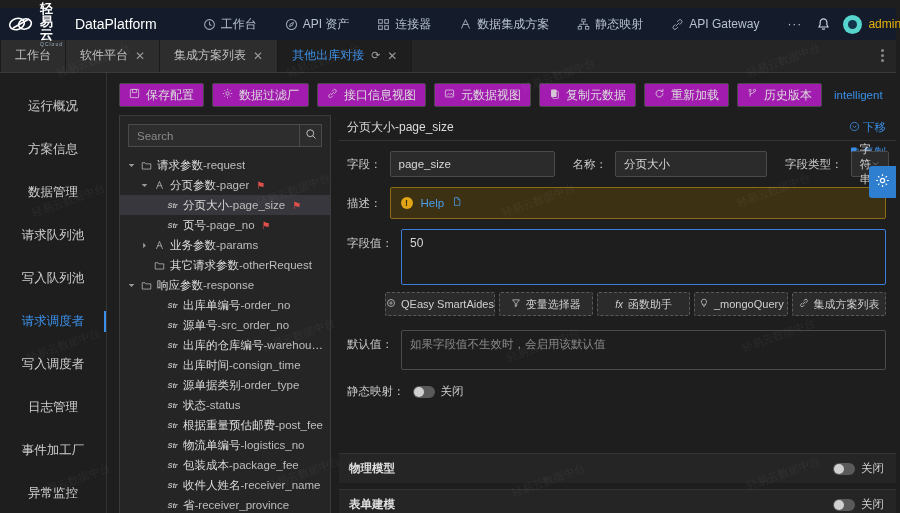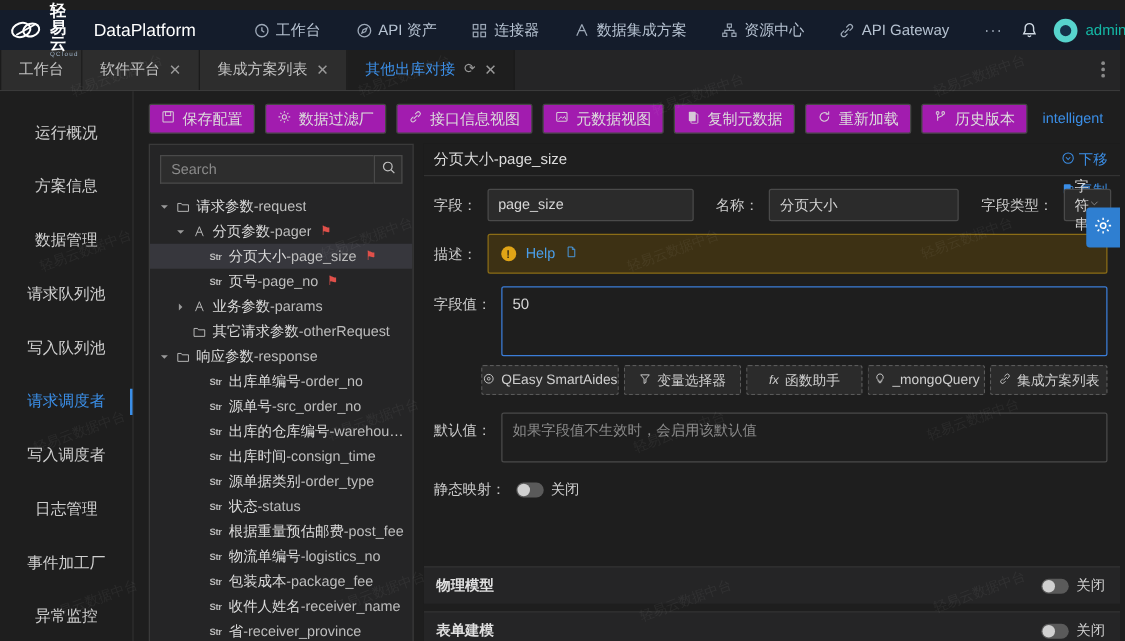--- a/index.html
+++ b/index.html
@@ -37,21 +37,21 @@
   .nav-ico { width: 13px; height: 13px; display:inline-block; opacity:.85; }
   .nav-more { color:#b6c2d1; padding: 0 14px; letter-spacing:1px; cursor:pointer; }
   .topright { display: flex; align-items: center; gap: 12px; }
   .bell { width: 15px; height: 15px; cursor: pointer; }
   .avatar-wrap { display: flex; align-items: center; gap: 6px; cursor: pointer;}
   .avatar {
     width: 19px; height: 19px; border-radius: 50%;
     background: #57d4cd; display:flex; align-items:center; justify-content:center;
   }
   .avatar-inner{ width:9px;height:9px;border-radius:50%;background:#14324a;}
-  .uname { color: #14b8a6; font-size: 12px; }
+  .uname { color: #eab308; font-size: 12px; }
 
   
   .tabbar {
     height: 33px; background: #252526; display: flex; align-items: flex-end;
     border-bottom: 1px solid #3a3a3a; position: relative;
   }
   .tabs { display: flex; height: 33px; }
   .tab {
     height: 33px; display: flex; align-items: center; gap: 7px;
     padding: 0 14px; font-size: 12px; color: #c0c0c0;
@@ -126,21 +126,21 @@
     display:flex; align-items:center; height:20px; gap:4px; cursor:pointer;
     white-space:nowrap; color:#d2d2d2; padding-right:4px;
   }
   .trow.sel { background:#37373d; }
   .caret { width:10px; flex:none; display:flex; align-items:center; justify-content:center; color:#9a9a9a; font-size:8px;}
   .ticon { width:13px; flex:none; display:flex; align-items:center; justify-content:center; }
   .tlabel { overflow:hidden; text-overflow:ellipsis; }
   .tlabel .cn { color:#dcdcdc; }
   .tlabel .en { color:#bdbdbd; }
   .flag { color:#e0504a; font-size:10px; margin-left:3px; }
-  .strsym { font-size:7.5px; color:#b9b9b9; letter-spacing:-.2px; font-weight:bold;}
+  .strsym { font-size:7.5px; color:#b9b9b9; letter-spacing:-.2px; font-weight:bold;font-style:italic;}
 
   
   .detail {
     flex:1; background:#1e1e1e; margin-left:8px; margin-right:0;
     display:flex; flex-direction:column; overflow:hidden; position:relative;
   }
   .dhead {
     height:26px; display:flex; align-items:center; justify-content:space-between;
     padding:0 10px 0 8px; border-bottom:1px solid #333; background:#1e1e1e;
   }
@@ -286,21 +286,21 @@
 
       <div class="nav-item">
         <span class="nav-ico">
           <svg width="13" height="13" viewBox="0 0 16 16">
               <rect x="6" y="1.5" width="4" height="3.2" fill="none" stroke="#b6c2d1" stroke-width="1.1"></rect>
               <rect x="1.5" y="10.5" width="4" height="3.2" fill="none" stroke="#b6c2d1" stroke-width="1.1"></rect>
               <rect x="10.5" y="10.5" width="4" height="3.2" fill="none" stroke="#b6c2d1" stroke-width="1.1"></rect>
               <path d="M8 4.7v3M3.5 10.5V7.7h9v2.8" fill="none" stroke="#b6c2d1" stroke-width="1.1"></path>
             </svg>
         </span>
-        <span>资源中心</span>
+        <span>静态映射</span>
       </div>
 
       <div class="nav-item">
         <span class="nav-ico">
           <svg width="13" height="13" viewBox="0 0 16 16">
               <path d="M6.2 9.8l3.6-3.6M5 8.2L3.2 10a2.3 2.3 0 103.3 3.3l1.8-1.8M11 7.8L12.8 6a2.3 2.3 0 10-3.3-3.3L7.7 4.5" fill="none" stroke="#b6c2d1" stroke-width="1.2" stroke-linecap="round"></path>
             </svg>
         </span>
         <span>API Gateway</span>
       </div>

